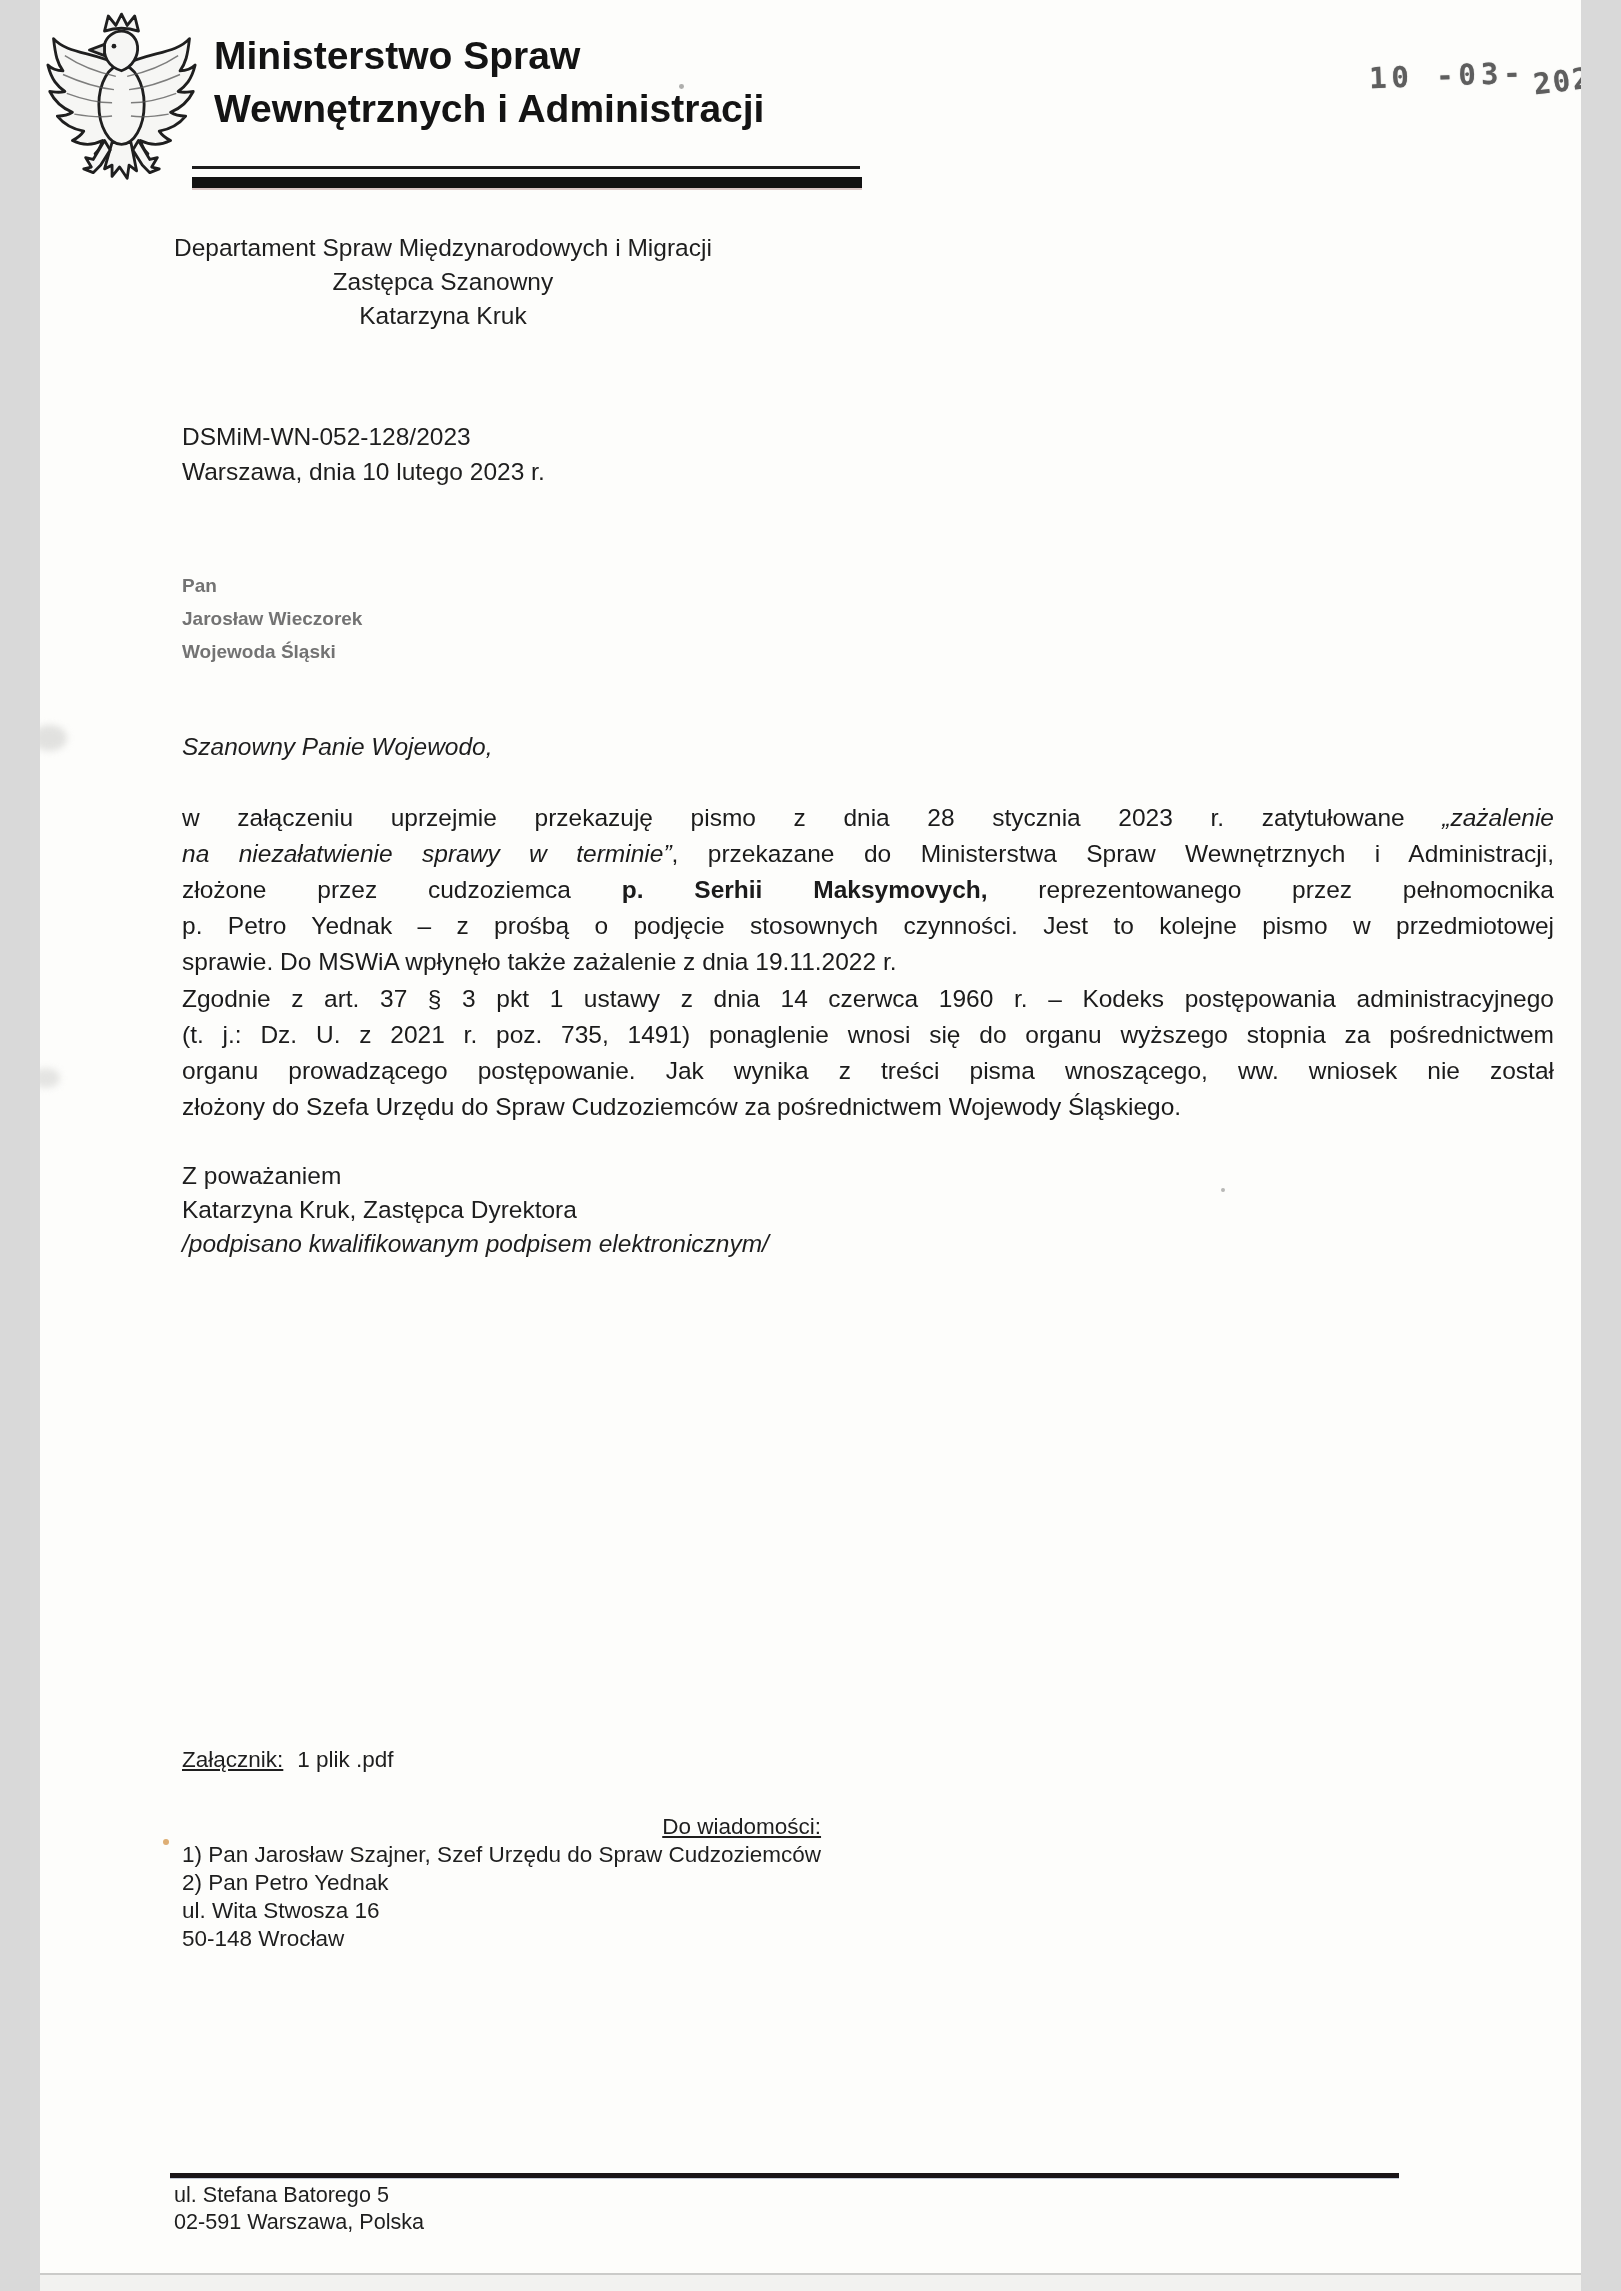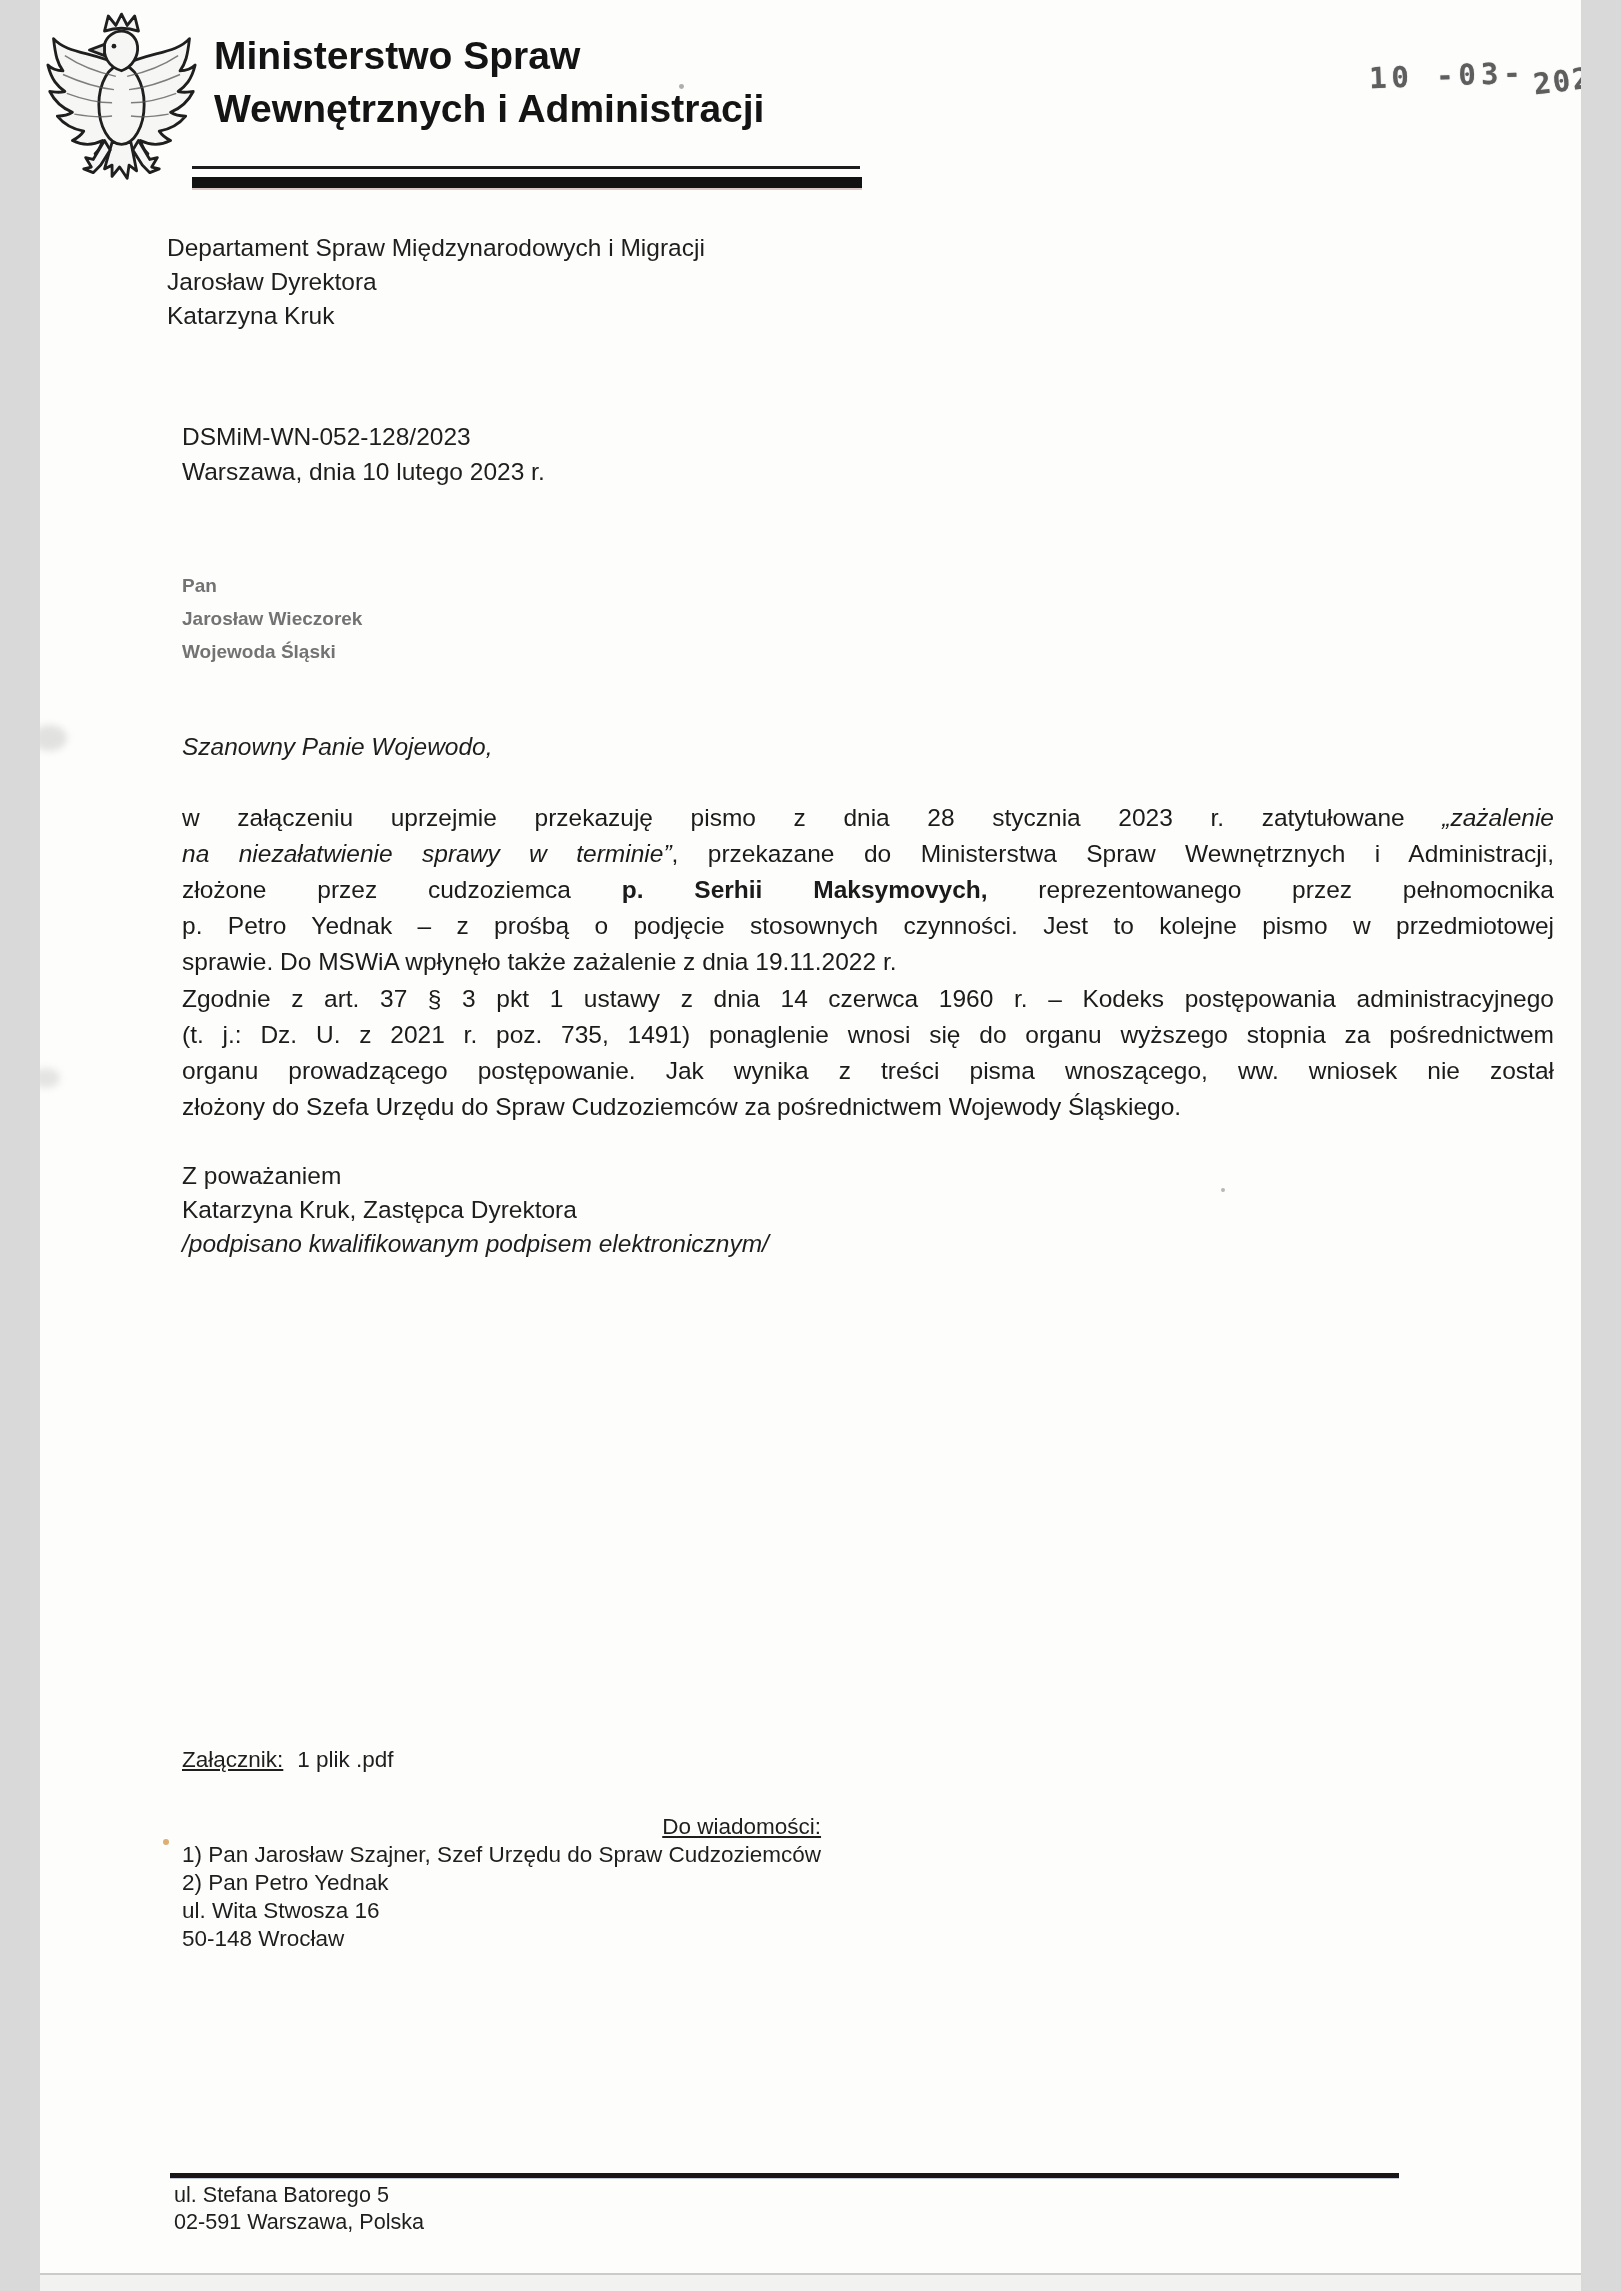--- a/index.html
+++ b/index.html
@@ -17,21 +17,21 @@
   .rule-thick { left:152px; top:177px; width:670px; height:10.8px; background:#121212; box-shadow:0 2px 0 rgba(120,40,40,.25); }
 
   .stamp {
     left:1329px; top:57px; font-family:"DejaVu Sans Mono", monospace; font-weight:700;
     font-size:29px; color:#5e5e5e; transform:rotate(-2deg); letter-spacing:4.9px;
     text-shadow:0 0 1px rgba(94,94,94,.6); white-space:nowrap;
   }
   .stamp .yr { display:inline-block; transform:translateY(8.8px) rotate(-5deg); margin-left:7.8px; letter-spacing:2px; }
 
   
-  .sender    { left:127px; top:231px; font-size:24.5px; line-height:34px; }
+  .sender    { left:134px; top:231px; font-size:24.5px; line-height:34px;text-align:center; }
   .ref       { left:142px; top:419px; font-size:24.5px; line-height:35px; }
   .recipient { left:142px; top:569px; font-size:19px; line-height:33px; font-weight:700; color:#737373; }
   .greeting  { left:142px; top:733px; font-size:24.5px; font-style:italic; }
 
   
   .para { left:142px; width:1372px; font-size:24.5px; line-height:36px; color:#1b1b1b; }
   .p1 { top:800px; }
   .p2 { top:981px; }
   .tl { text-align:justify; text-align-last:justify; }
   .tl.last { text-align-last:left; }
@@ -102,21 +102,21 @@
     <div>Ministerstwo Spraw</div>
     <div>Wewnętrznych i Administracji</div>
   </div>
   <div class="abs rule-thin"></div>
   <div class="abs rule-thick"></div>
 
   <div class="abs stamp"><span>10 -03-</span><span class="yr">2023</span></div>
 
   <div class="abs sender">
     <div>Departament Spraw Międzynarodowych i Migracji</div>
-    <div>Jarosław Dyrektora</div>
+    <div>Zastępca Szanowny</div>
     <div>Katarzyna Kruk</div>
   </div>
 
   <div class="abs ref">
     <div>DSMiM-WN-052-128/2023</div>
     <div>Warszawa, dnia 10 lutego 2023 r.</div>
   </div>
 
   <div class="abs recipient">
     <div>Pan</div>

